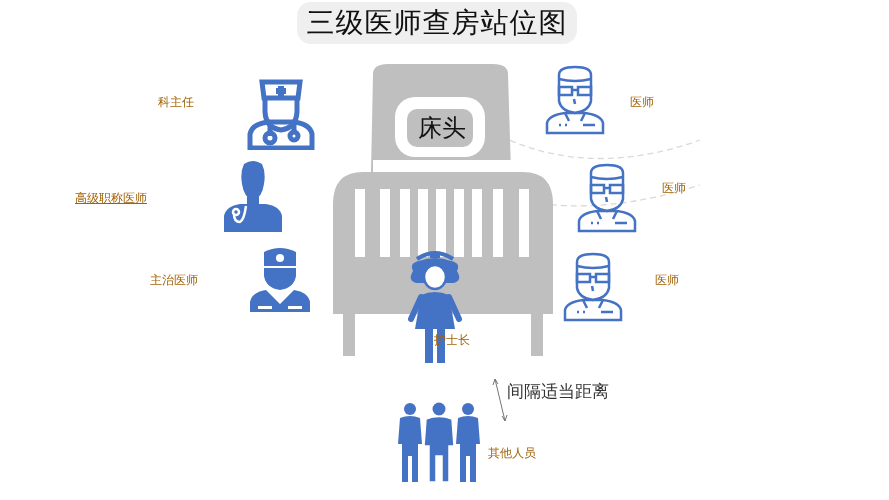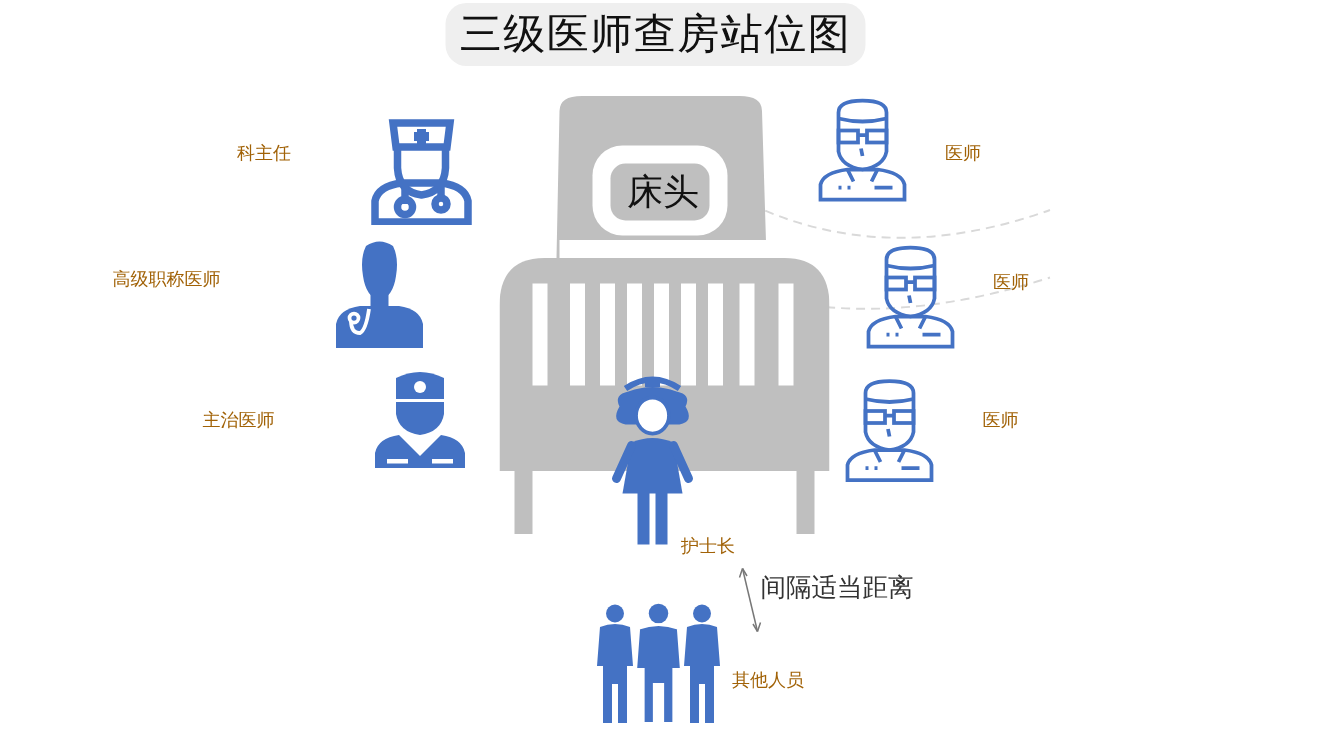--- a/index.html
+++ b/index.html
@@ -63,34 +63,34 @@
       <path d="M24 46 L24 58"></path>
       <circle cx="24" cy="60" r="5"></circle>
       <path d="M48 46 L48 54"></path>
       <circle cx="48" cy="58" r="4"></circle>
     </g>
     <rect x="32" y="8" width="6" height="10" fill="#4472C4"></rect>
     <rect x="30" y="10" width="10" height="6" fill="#4472C4"></rect>
   </svg>
 </div>
 
-<div class="abs label" style="left:75px;top:178px;">高级职称医师</div>
+<div class="abs label" style="left:75px;top:190px;text-decoration:underline;">高级职称医师</div>
 <div class="abs" style="left:222px;top:160px;">
   <svg width="62" height="72" viewBox="0 0 62 72">
     <path d="M22 4 Q31 -2 40 4 Q44 12 42 24 Q40 38 31 40 Q22 38 20 24 Q18 12 22 4 Z" fill="#4472C4"></path>
     <rect x="25" y="36" width="12" height="8" fill="#4472C4"></rect>
     <path d="M2 72 L2 56 Q4 46 18 44 L44 44 Q58 46 60 56 L60 72 Z" fill="#4472C4"></path>
     <g fill="none" stroke="#ffffff" stroke-width="2.5">
       <path d="M24 46 Q22 60 18 62 Q12 62 12 54"></path>
       <circle cx="14" cy="52" r="3"></circle>
     </g>
   </svg>
 </div>
 
-<div class="abs label" style="left:135px;top:272px;">主治医师</div>
+<div class="abs label" style="left:150px;top:272px;">主治医师</div>
 <div class="abs" style="left:248px;top:246px;">
   <svg width="64" height="68" viewBox="0 0 64 68">
     <path d="M16 6 Q32 -2 48 6 L48 20 L16 20 Z" fill="#4472C4"></path>
     <circle cx="32" cy="12" r="4" fill="#ffffff"></circle>
     <path d="M16 22 L48 22 L48 30 Q46 42 32 44 Q18 42 16 30 Z" fill="#4472C4"></path>
     <path d="M2 66 L2 56 Q4 46 18 44 L32 58 L46 44 Q60 46 62 56 L62 66 Z" fill="#4472C4"></path>
     <rect x="10" y="60" width="14" height="3" fill="#ffffff"></rect>
     <rect x="40" y="60" width="14" height="3" fill="#ffffff"></rect>
   </svg>
 </div>
@@ -151,21 +151,21 @@
     <path d="M12 14 Q30 2 48 14" fill="none" stroke="#4472C4" stroke-width="4"></path>
     <rect x="25" y="7" width="10" height="6" fill="#4472C4"></rect>
     <path d="M8 26 Q4 18 14 16 Q30 10 46 16 Q56 18 52 26 Q58 36 48 38 L12 38 Q2 36 8 26 Z" fill="#4472C4"></path>
     <ellipse cx="30" cy="32" rx="11" ry="12" fill="#ffffff" stroke="#4472C4" stroke-width="2.5"></ellipse>
     <path d="M16 50 Q30 44 44 50 L50 84 L10 84 Z" fill="#4472C4"></path>
     <path d="M16 52 L6 74 M44 52 L54 74" stroke="#4472C4" stroke-width="6" stroke-linecap="round"></path>
     <rect x="20" y="82" width="8" height="36" fill="#4472C4"></rect>
     <rect x="32" y="82" width="8" height="36" fill="#4472C4"></rect>
   </svg>
 </div>
-<div class="abs label" style="left:454px;top:332px;margin-top:24px;">护士长</div>
+<div class="abs label" style="left:434px;top:332px;">护士长</div>
 
 <svg class="abs" style="left:490px;top:375px;" width="20" height="50">
   <line x1="5" y1="4" x2="15" y2="46" stroke="#777" stroke-width="1"></line>
   <path d="M5 4 L3 10 M5 4 L8 9" stroke="#777" stroke-width="1" fill="none"></path>
   <path d="M15 46 L12 41 M15 46 L17 40" stroke="#777" stroke-width="1" fill="none"></path>
 </svg>
 <div class="abs label-small" style="left:507px;top:380px;">间隔适当距离</div>
 
 <div class="abs" style="left:396px;top:402px;">
   <svg width="86" height="80" viewBox="0 0 86 80">

